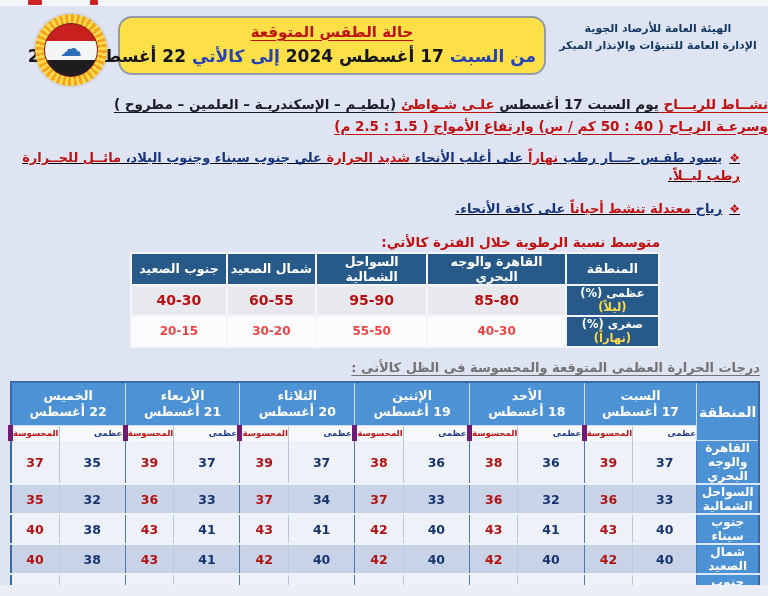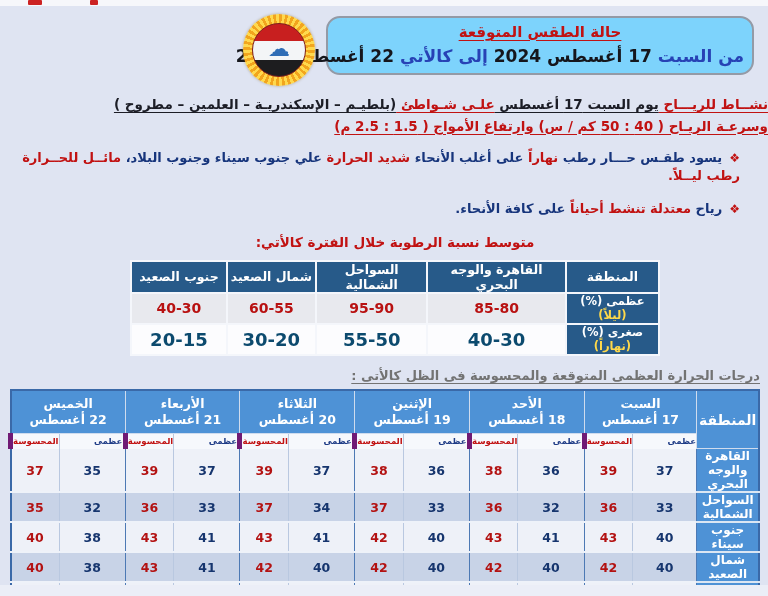--- a/index.html
+++ b/index.html
@@ -13,21 +13,21 @@
   .page{position:relative;width:768px;height:596px;background:#dfe4f2;}
   .top-strip{position:absolute;top:0;left:0;width:768px;height:6px;background:#f6f7fb;}
   .top-strip .mark{position:absolute;top:0;height:5px;background:#c22;border-radius:1px;}
   .top-strip .m1{left:28px;width:14px;}
   .top-strip .m2{left:90px;width:8px;}
 
   
   .header{display:flex;align-items:flex-start;padding:10px 6px 0 8px;}
   .org{width:208px;text-align:center;color:#12365f;font-weight:bold;font-size:11px;line-height:1.55;padding-top:10px;}
   .title-box{
-    width:408px;margin:6px 8px 0 4px;background:#7dd3fc;
+    width:408px;margin:6px 8px 0 4px;background:#fde047;
     border:2px solid #949aa6;border-radius:14px;
     padding:5px 8px 7px;text-align:center;
   }
   .main-title{color:#c11212;font-size:15px;font-weight:bold;text-decoration:underline;text-underline-offset:3px;}
   .date-line{margin-top:5px;font-size:17px;font-weight:bold;color:#15161c;white-space:nowrap;}
   .date-line .blue{color:#2742b5;}
   .logo{width:86px;display:flex;justify-content:center;padding-top:4px;}
   .logo-sun{
     width:72px;height:72px;border-radius:50%;
     background:repeating-conic-gradient(#f2a51d 0 5deg,#ffd94d 5deg 10deg);
@@ -43,37 +43,37 @@
   .logo-inner .cloud{color:#2f6db6;font-size:22px;line-height:1;margin-top:-2px;}
 
   
   .wind{margin-top:8px;font-weight:bold;font-size:13.5px;line-height:1.6;}
   .wind .u{text-decoration:underline;text-underline-offset:3px;}
   .wind .red{color:#c11212;}
   .wind .dark{color:#1c1d26;}
 
   
   .bullets{margin:12px 28px 0 14px;}
-  .bullet{font-weight:bold;font-size:13px;line-height:1.35;margin-top:16px;}
+  .bullet{font-weight:bold;font-size:13px;line-height:1.35;margin-top:16px;text-decoration:underline;}
   .bullet:first-child{margin-top:2px;}
   .bullet .marker{color:#c11212;font-size:12px;margin-left:7px;}
   .blue{color:#17357c;}
   .red{color:#c11212;}
 
   
   .hum-wrap{width:530px;margin:16px 108px 0 auto;}
-  .hum-title{text-align:center;color:#c11212;font-weight:bold;font-size:13.5px;margin-bottom:10px;}
+  .hum-title{text-align:right;color:#c11212;font-weight:bold;font-size:13.5px;margin-bottom:2px;}
   table{border-collapse:collapse;}
   .hum-table{width:530px;font-weight:bold;text-align:center;}
   .hum-table th,.hum-table td{border:2px solid #f4f6fb;padding:0;}
   .hum-head th{background:#275a89;color:#fff;font-size:12.5px;height:27px;font-weight:bold;}
   .hum-label{background:#275a89;color:#fff;font-size:11.5px;height:29px;}
   .hum-label .paren{color:#ffd94a;}
   .hum-r1 td.val{background:#e8e9ee;color:#b81111;font-size:14px;}
-  .hum-r2 td.val{background:#fcfcfe;color:#0c4a6e;font-size:18px;}
+  .hum-r2 td.val{background:#fcfcfe;color:#ef4444;font-size:12px;}
   .c-region{width:93px;} .c-cairo{width:140px;} .c-coast{width:112px;} .c-north{width:89px;} .c-south{width:96px;}
 
   
   .temp-heading{
     margin:12px 8px 0 0;text-align:right;color:#737373;font-weight:bold;font-size:13px;
     text-decoration:underline;text-underline-offset:3px;
   }
   .temp-table{width:752px;margin:6px 8px 0;text-align:center;border:2px solid #3a69a8;border-bottom-width:3px;}
   .temp-table th,.temp-table td{padding:0;}
   .day-cell,.region-head{background:#4e92d6;color:#fff;border:1px solid #cfdcee;}
@@ -100,20 +100,24 @@
 <body>
 
 <div class="page">
 
   <div class="top-strip">
     <span class="mark m1"></span>
     <span class="mark m2"></span>
   </div>
 
   <div class="header">
+    <div class="org">
+      <div>الهيئة العامة للأرصاد الجوية</div>
+      <div>الإدارة العامة للتنبؤات والإنذار المبكر</div>
+    </div>
     <div class="title-box">
       <div class="main-title">حالة الطقس المتوقعة</div>
       <div class="date-line"><span class="blue">من  السبت </span><span>17 أغسطس  2024  </span><span class="blue">إلى كالأتي </span><span>22 أغسطس 2024</span></div>
     </div>
     <div class="logo">
       <div class="logo-sun">
         <div class="logo-inner">
           <span class="cloud">☁</span>
         </div>
       </div>

